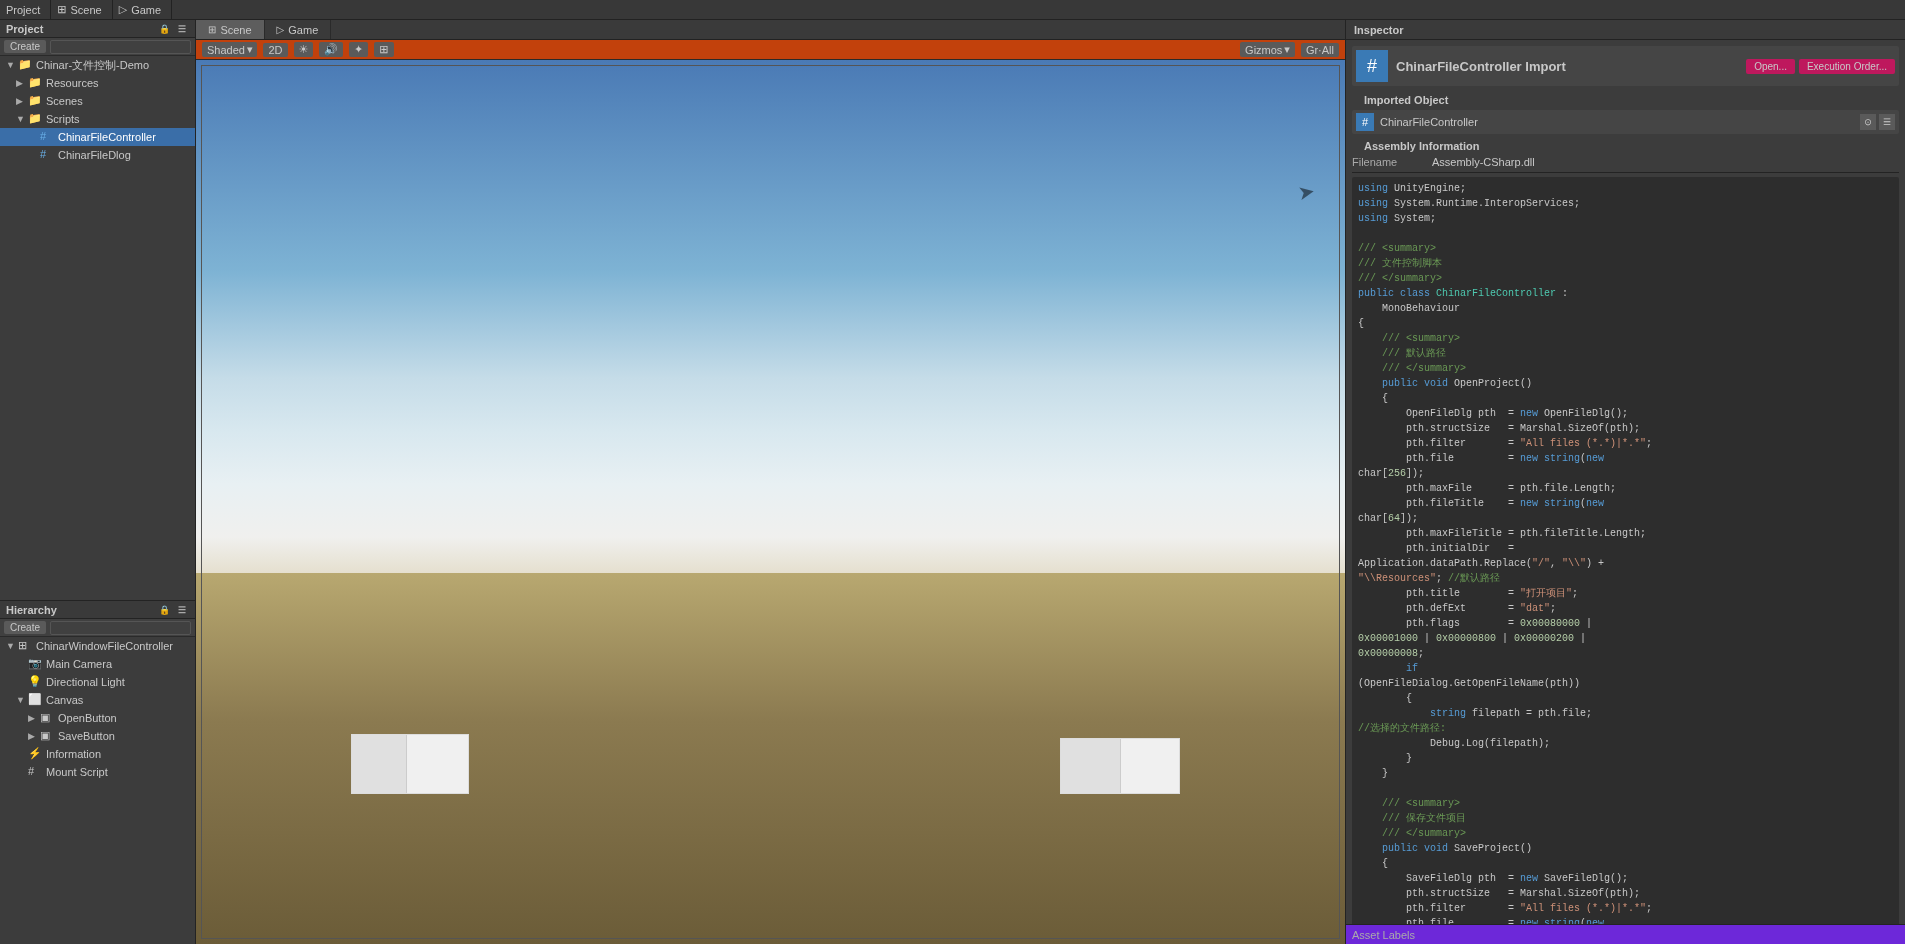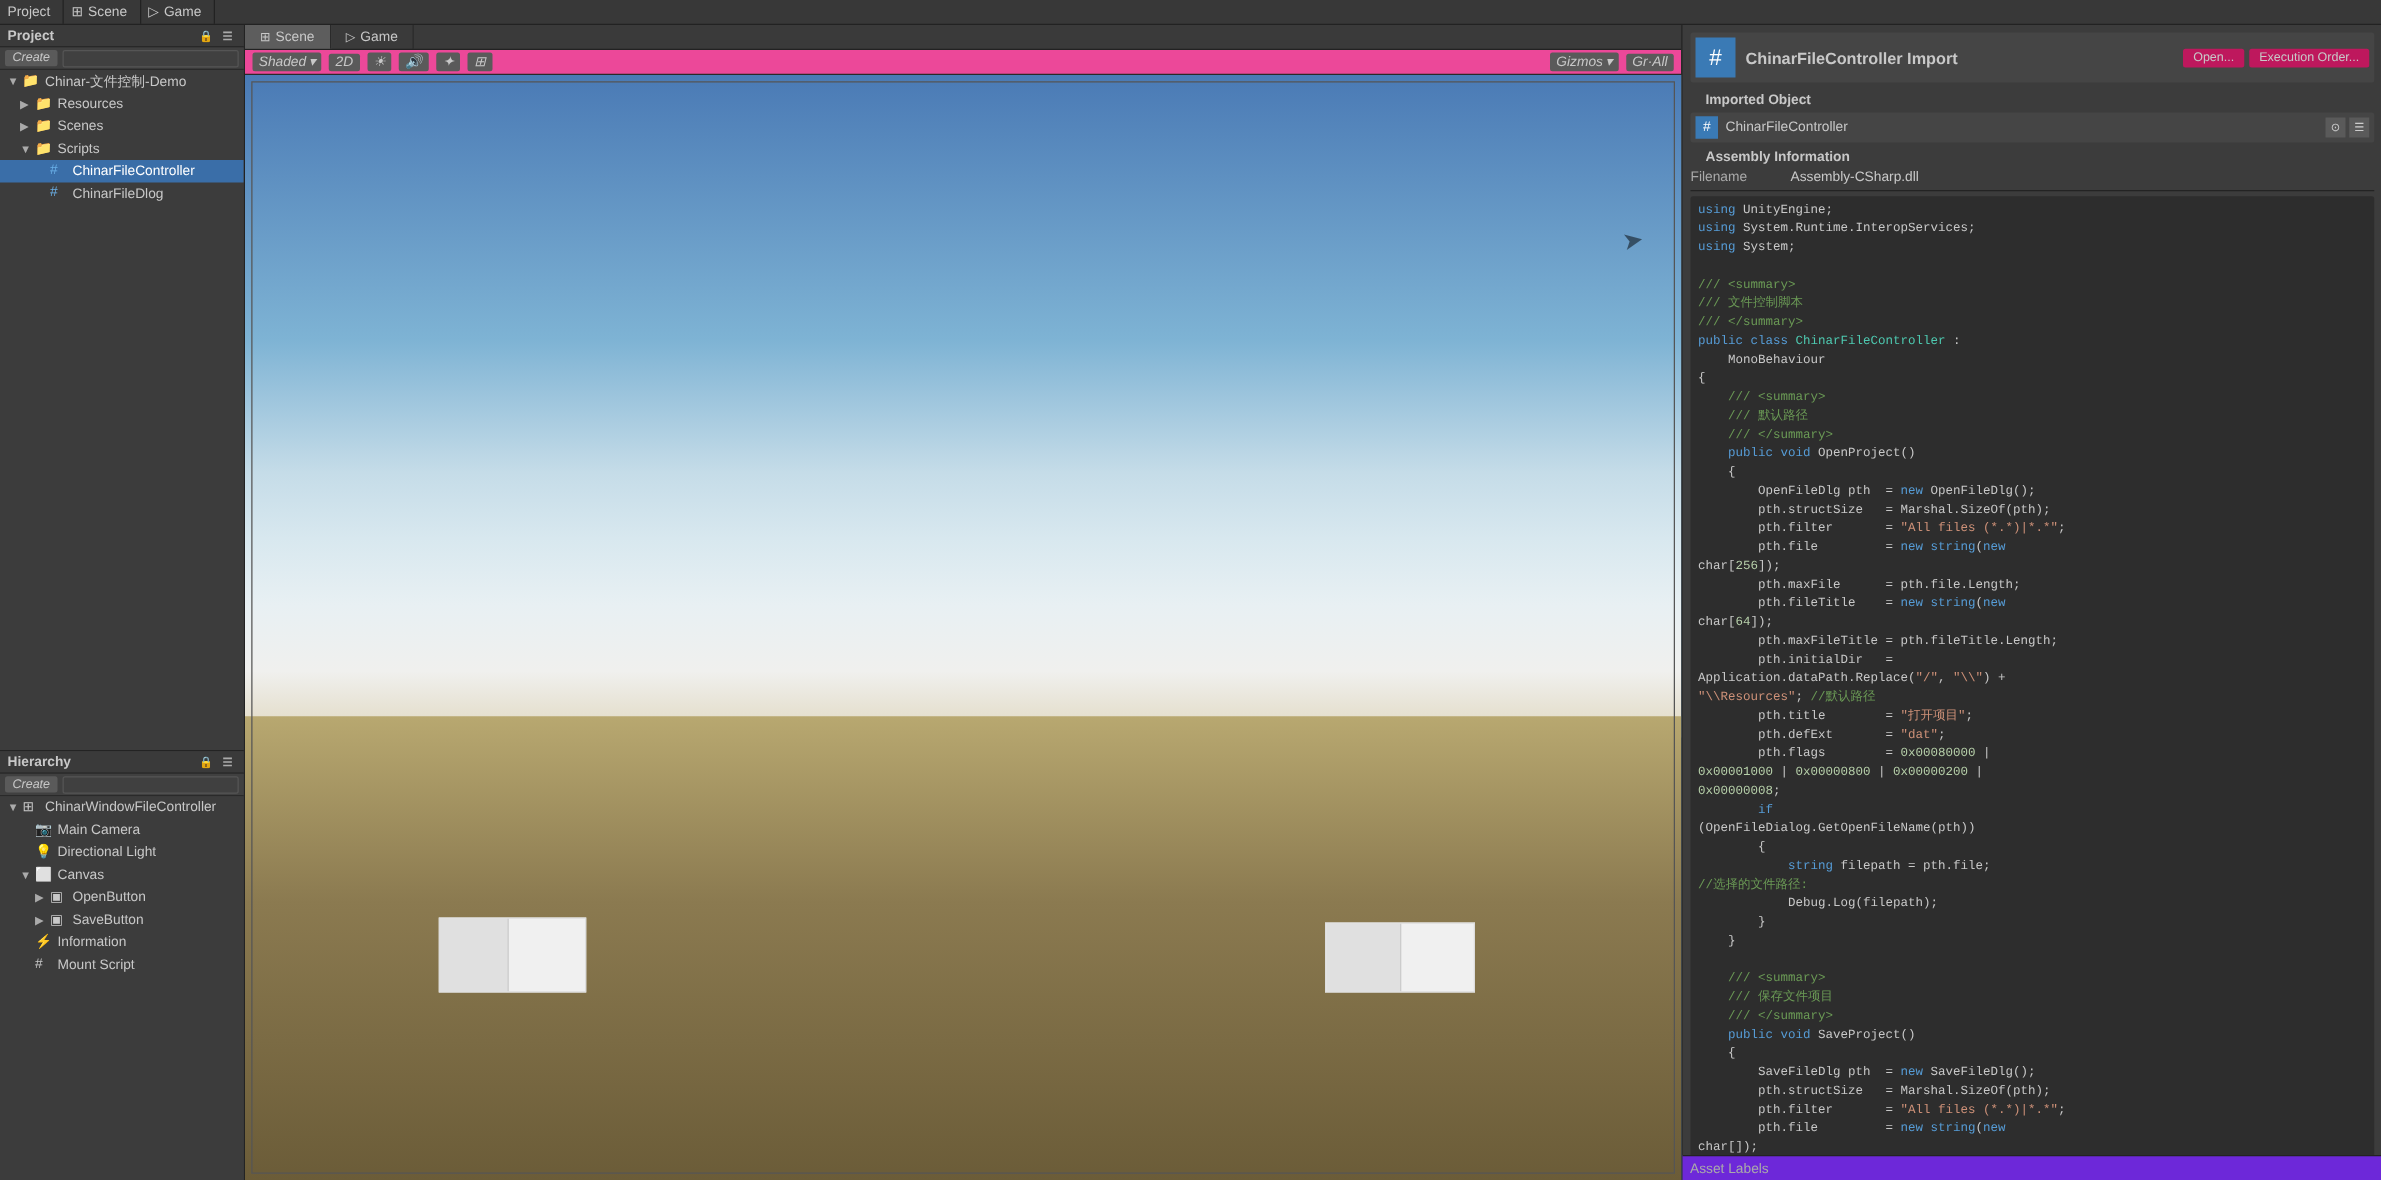--- a/index.html
+++ b/index.html
@@ -190,39 +190,38 @@
       font-size: 11px;
       color: #c8c8c8;
       cursor: pointer;
       border-right: 1px solid #2a2a2a;
     }
     .view-tab.active { background: #5d5d5d; }
     .view-tab .tab-icon { margin-right: 4px; font-size: 10px; }
 
     .view-toolbar {
       height: 20px;
-      background: #ec4899;
+      background: #c2410c;
       display: flex;
       align-items: center;
       padding: 0 6px;
       gap: 6px;
       border-bottom: 1px solid #2a2a2a;
     }
     .view-toolbar-item {
       display: flex;
       align-items: center;
       gap: 2px;
       cursor: pointer;
       font-size: 11px;
       color: #c8c8c8;
       background: #5a5a5a;
       padding: 1px 5px;
       border-radius: 2px;
       border: none;
-      font-style: italic;
     }
     .gizmos-area {
       margin-left: auto;
       display: flex;
       align-items: center;
       gap: 6px;
     }
 
     .scene-viewport {
       flex: 1;
@@ -605,20 +604,23 @@
       <div style="position:absolute; right:165px; bottom:150px; width:120px; height:56px; background:#f0f0f0; border:1px solid #ddd; display:flex;">
         <div style="width:60px; height:100%; background:#e0e0e0; border-right:1px solid #ccc;"></div>
         <div style="flex:1;"></div>
       </div>
 
       <div class="cursor-icon">➤</div>
     </div>
   </div>
 
   <div class="right-panel">
+    <div class="inspector-header">
+      <span>Inspector</span>
+    </div>
     <div class="inspector-body">
 
       <div class="inspector-title-section">
         <div class="script-icon-box">
           <span>#</span>
         </div>
         <div>
           <div class="inspector-script-name">ChinarFileController Import</div>
         </div>
         <div class="inspector-buttons">

